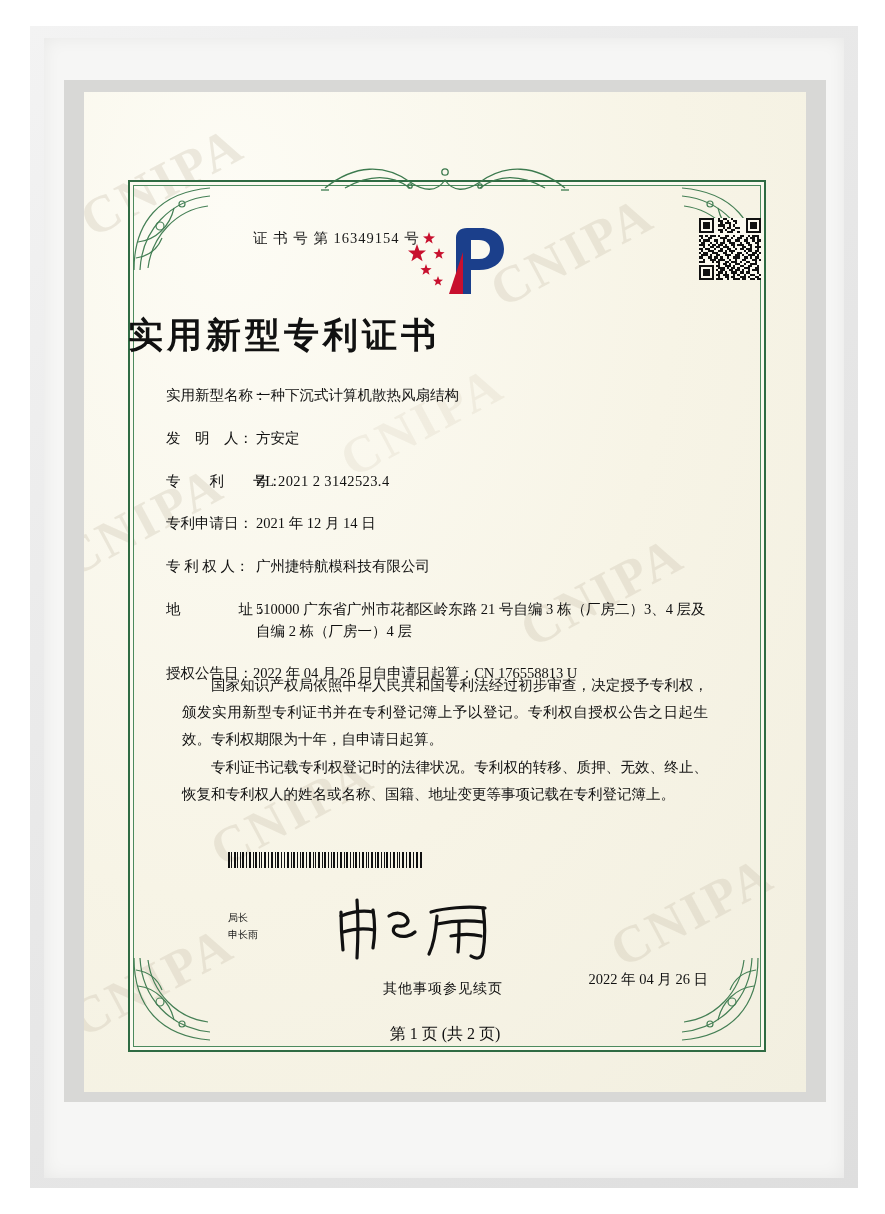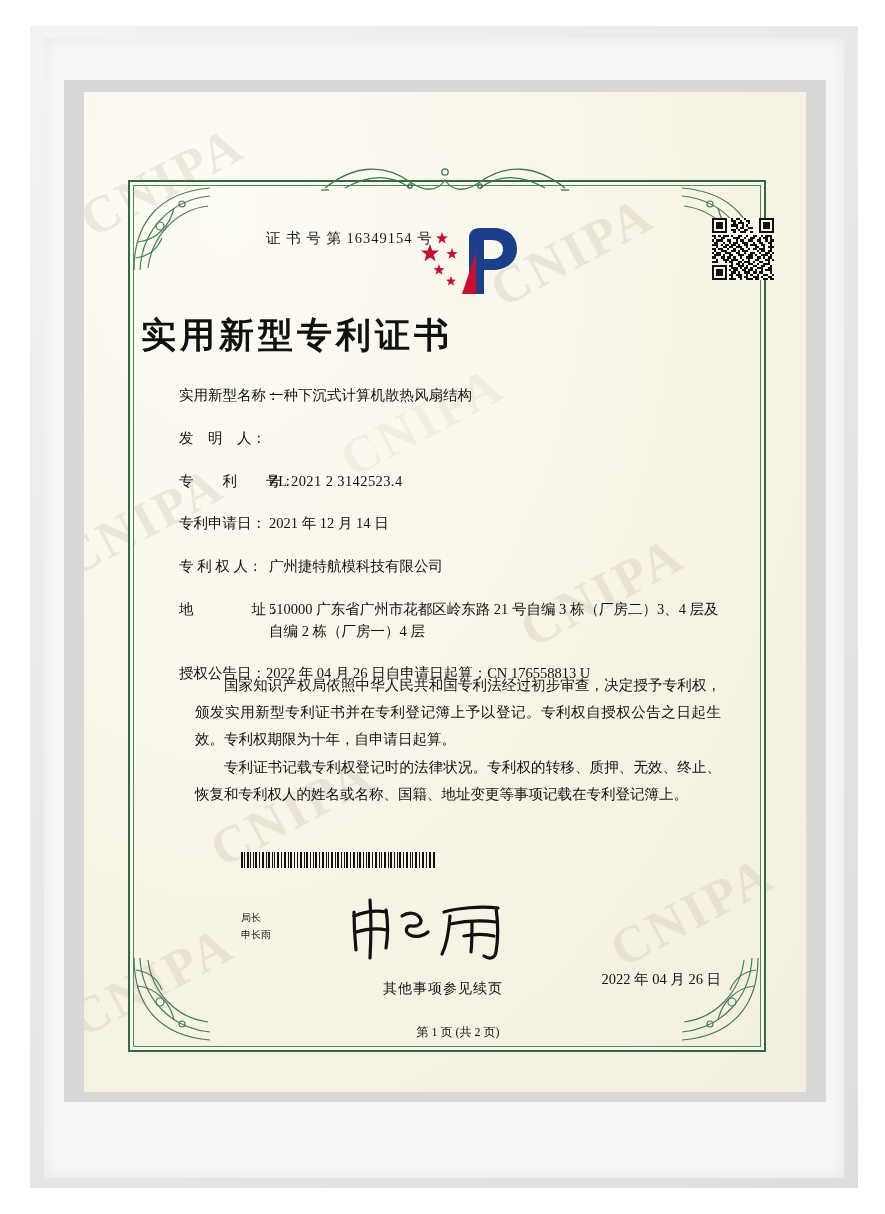--- a/index.html
+++ b/index.html
@@ -96,21 +96,21 @@
     position: absolute;
     left: 231px; top: 66px;
     width: 260px; height: 42px;
     color: #3c7a4e;
   }
 
   
   .content {
     position: absolute;
     left: 44px; top: 88px;
-    width: 634px; height: 868px; margin-left: 13px;
+    width: 634px; height: 868px;
   }
   .cert-no {
     position: absolute;
     left: 125px; top: 49px;
     font-size: 14.5px;
     color: #1a1a1a;
     letter-spacing: 1px;
     white-space: nowrap;
   }
   .qr {
@@ -195,21 +195,21 @@
     position: absolute;
     right: 54px; top: 790px;
     font-size: 14.5px;
     color: #111;
   }
   .page-no {
     position: absolute;
     left: 0; top: 844px;
     width: 634px;
     text-align: center;
-    font-size: 12px;
+    font-size: 16px;
     color: #111;
   }
   .footer-note {
     position: absolute;
     left: 259px; top: 888px;
     width: 160px;
     text-align: right;
     font-size: 14px;
     color: #111;
     letter-spacing: 1px;
@@ -515,20 +515,21 @@
 
       <div class="title">实用新型专利证书</div>
 
       <div class="fields">
         <div class="field">
           <div class="lbl">实用新型名称：</div>
           <div class="val">一种下沉式计算机散热风扇结构</div>
         </div>
         <div class="field">
           <div class="lbl">发　明　人：</div>
+          <div class="val">方安定</div>
         </div>
         <div class="field">
           <div class="lbl">专　　利　　号：</div>
           <div class="val mono-ish">ZL 2021 2 3142523.4</div>
         </div>
         <div class="field">
           <div class="lbl">专利申请日：</div>
           <div class="val">2021 年 12 月 14 日</div>
         </div>
         <div class="field">

